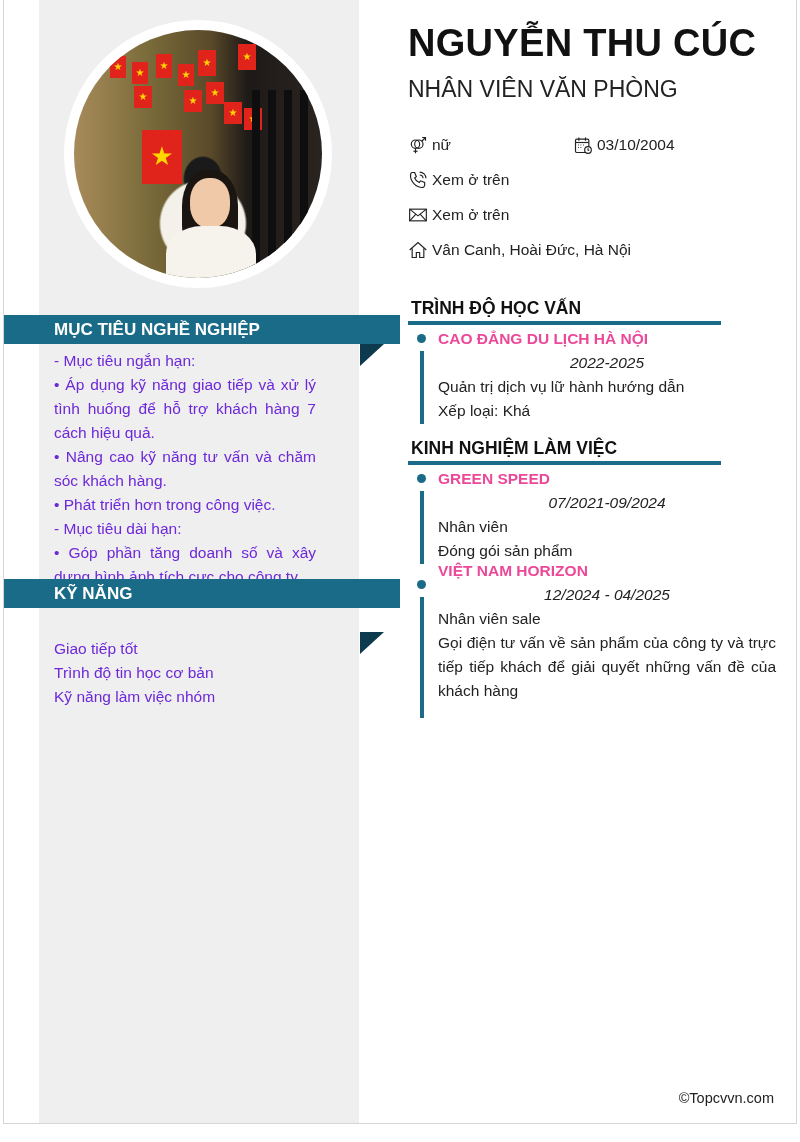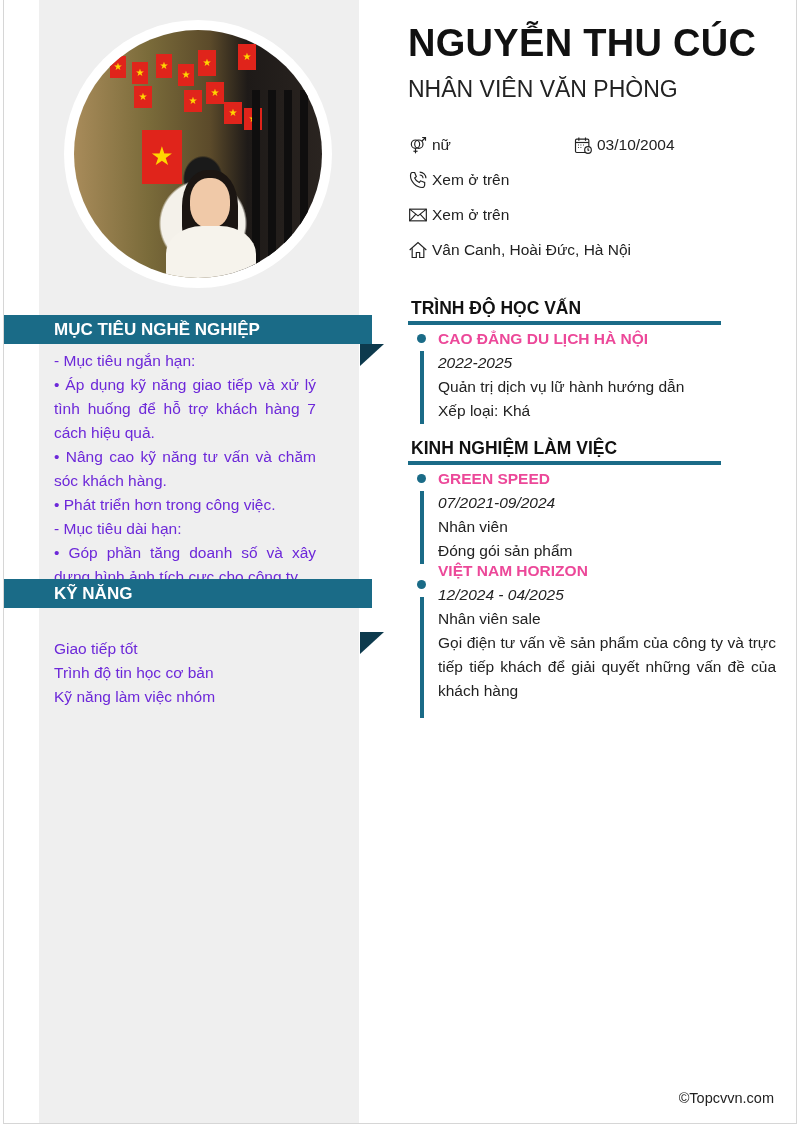--- a/index.html
+++ b/index.html
@@ -15,37 +15,37 @@
       linear-gradient(90deg, #a88b5a 0%, #7a6b3a 30%, #5b4a2a 55%, #1e1a18 70%, #2a2420 100%);
   }
   .flag { position: absolute; background: #e0241b; }
   .flag::after { content: "★"; position: absolute; left: 50%; top: 50%; transform: translate(-50%,-52%); color: #ffd700; font-size: 10px; font-family: "DejaVu Sans", sans-serif; }
   .flag.big::after { font-size: 26px; }
   .girl-face { position: absolute; left: 116px; top: 148px; width: 40px; height: 50px; border-radius: 45%; background: #f0c9a8; }
   .girl-hair { position: absolute; left: 108px; top: 140px; width: 56px; height: 80px; border-radius: 45% 45% 30% 30%; background: #1b1512; }
   .girl-dress { position: absolute; left: 92px; top: 196px; width: 90px; height: 70px; border-radius: 40% 40% 0 0; background: #f6f3ec; }
   .fence { position: absolute; top: 60px; width: 8px; height: 200px; background: #0f0e0e; }
 
-  .sec-banner { position: absolute; left: 4px; width: 368px; height: 29px; background: #1a6b87; color: #fff; font-weight: bold; font-size: 17px; padding-left: 50px; line-height: 30px; }
+  .sec-banner { position: absolute; left: 4px; width: 396px; height: 29px; background: #1a6b87; color: #fff; font-weight: bold; font-size: 17px; padding-left: 50px; line-height: 30px; }
   .sec-fold { position: absolute; left: 360px; width: 0; height: 0; border-top: 22px solid #0d3a4d; border-right: 24px solid transparent; }
   .side-text { position: absolute; left: 54px; width: 262px; font-size: 15.5px; line-height: 24px; color: #6d28d9; text-align: justify; }
   .side-text p { margin: 0; }
 
   .name { position: absolute; left: 408px; top: 22px; font-size: 38px; font-weight: bold; color: #111; letter-spacing: 0.3px; }
   .job { position: absolute; left: 408px; top: 76px; font-size: 23px; color: #222; }
   .info { position: absolute; font-size: 15.5px; color: #222; display: flex; align-items: center; gap: 4px; }
   .info svg { width: 20px; height: 20px; }
 
   .r-head { position: absolute; left: 411px; font-size: 17.5px; font-weight: bold; color: #111; }
   .r-rule { position: absolute; left: 408px; width: 313px; height: 4px; background: #1a6b87; }
   .dot { position: absolute; left: 417px; width: 9px; height: 9px; border-radius: 50%; background: #1a6b87; }
   .vbar { position: absolute; left: 420px; width: 4px; background: #1a6b87; }
   .entry { position: absolute; left: 438px; width: 338px; font-size: 15.5px; line-height: 24px; color: #222; }
   .entry .t { font-weight: bold; color: #ec4899; }
-  .entry .d { font-style: italic; }
+  .entry .d { font-style: italic; text-align: center; }
   .entry .j { text-align: justify; }
   .footer { position: absolute; right: 26px; top: 1090px; font-size: 14.5px; color: #222; }
 </style>
 </head>
 <body>
 
 <div class="page"></div>
 <div class="sidebar-bg"></div>
 
 <div class="avatar-ring"></div>

